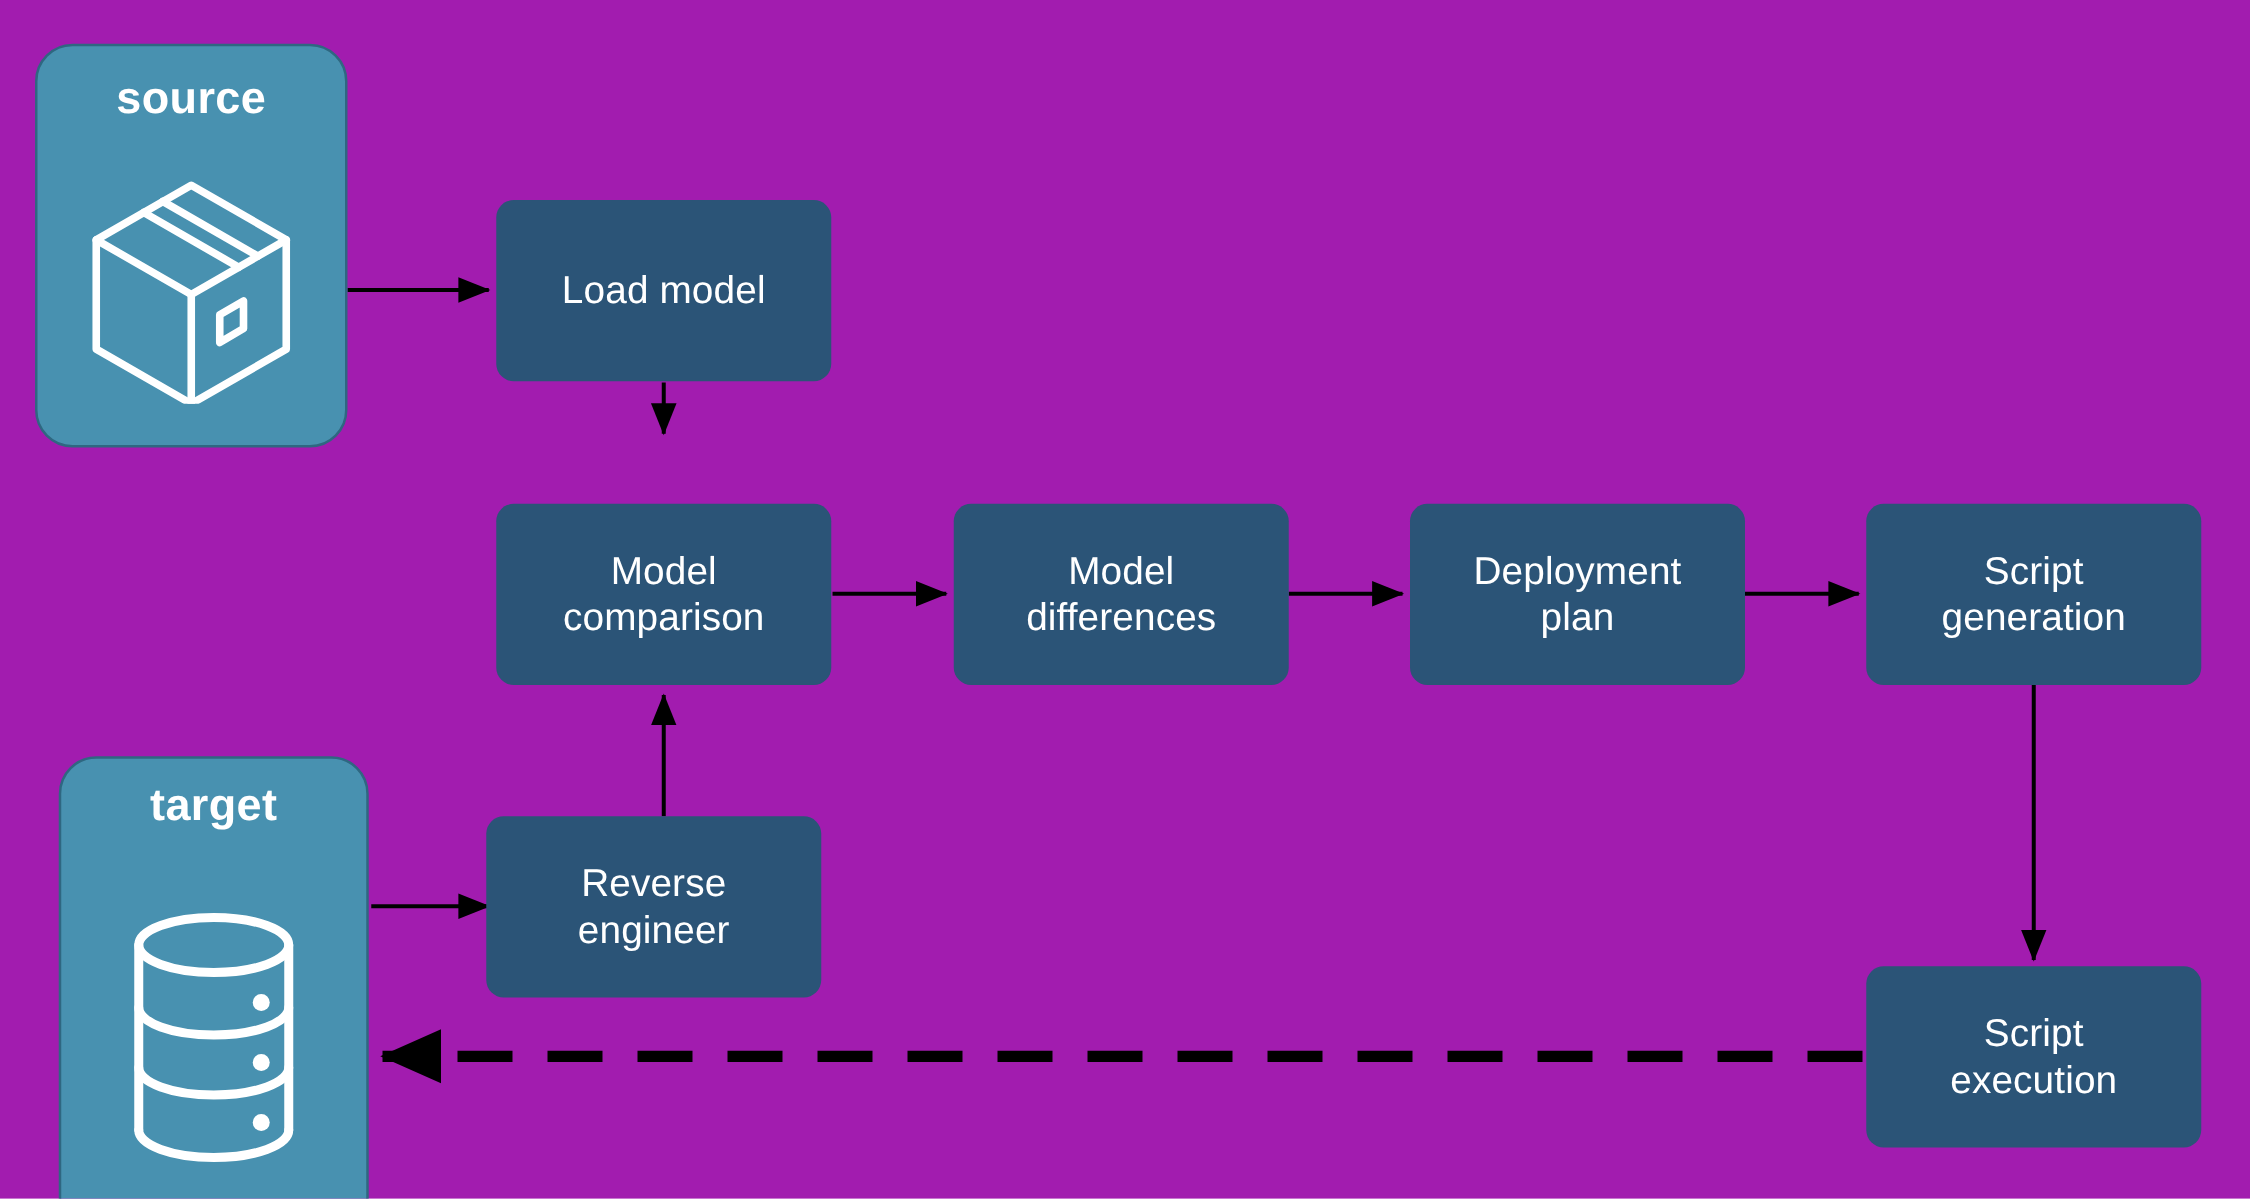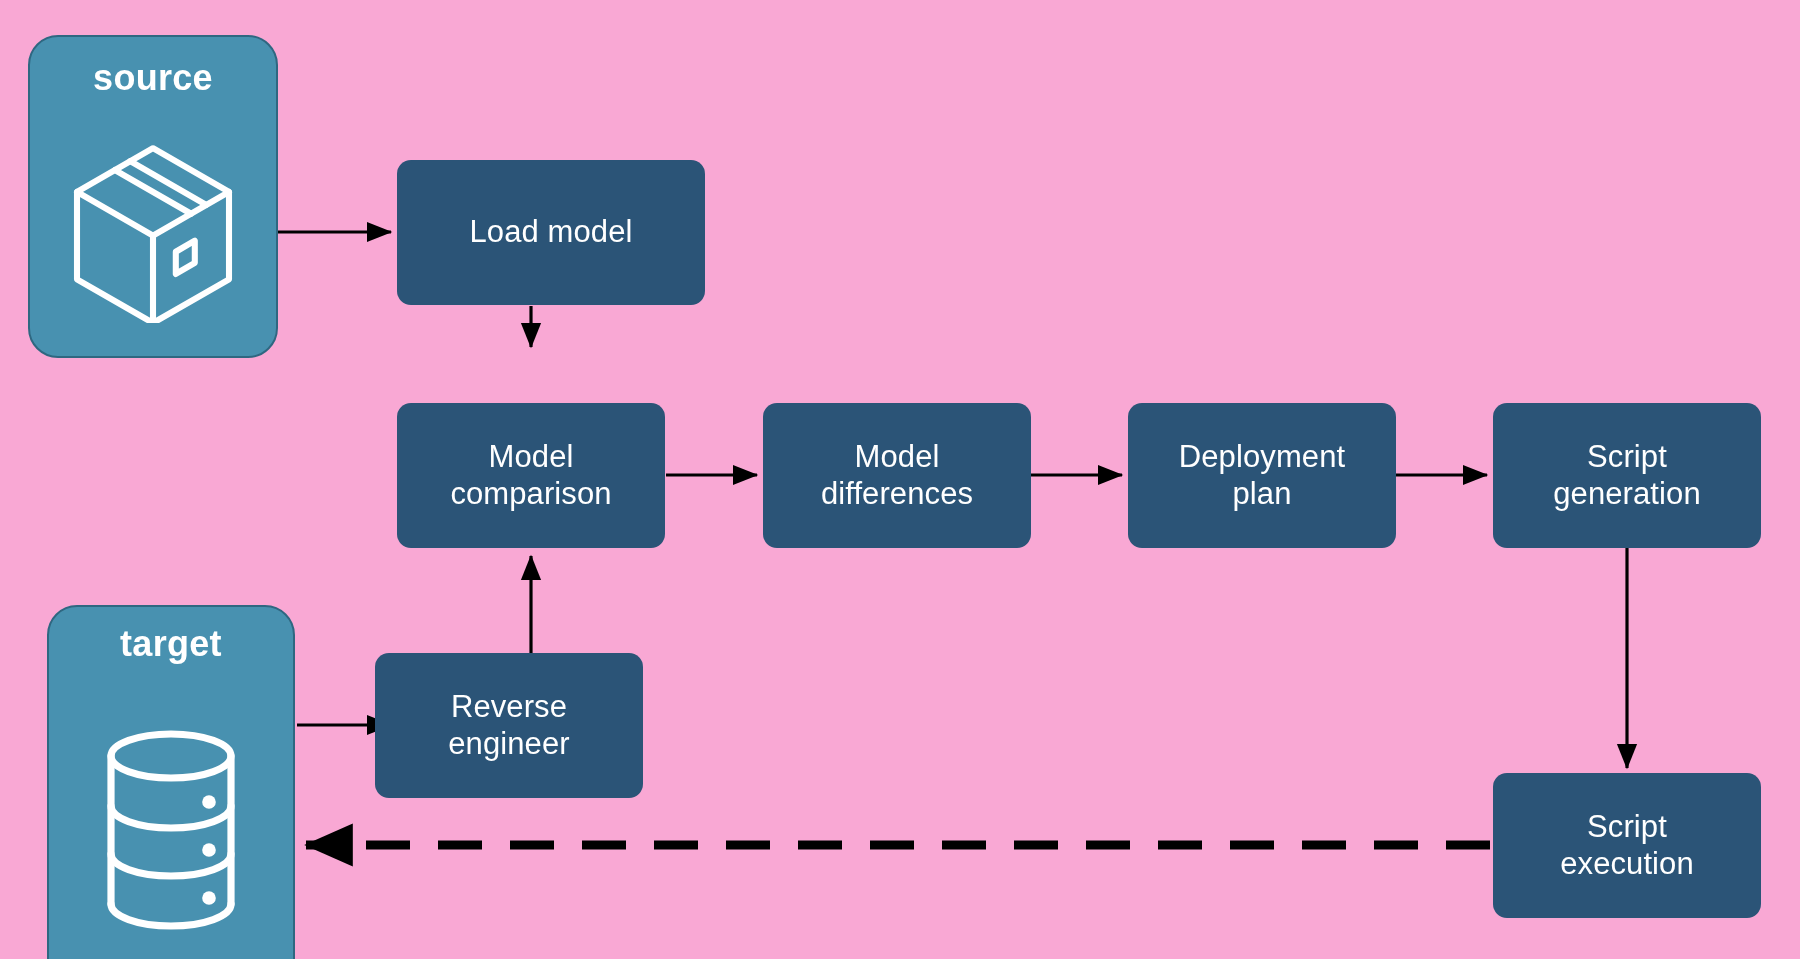--- a/index.html
+++ b/index.html
@@ -7,21 +7,21 @@
     padding: 0;
     background: #ffffff;
   }
   body {
     font-family: "Liberation Sans", sans-serif;
   }
   #canvas {
     position: relative;
     width: 1800px;
     height: 959px;
-    background: #f9a8d4;
+    background: #a21caf;
     overflow: hidden;
   }
   #edges {
     position: absolute;
     left: 0;
     top: 0;
     width: 1800px;
     height: 959px;
     pointer-events: none;
   }
@@ -146,21 +146,21 @@
           <path d="M10 38 A30 11 0 0 0 70 38"></path>
           <path d="M10 62 A30 11 0 0 0 70 62"></path>
         </g>
         <circle cx="59" cy="36" r="3.4" fill="#ffffff"></circle>
         <circle cx="59" cy="60" r="3.4" fill="#ffffff"></circle>
         <circle cx="59" cy="84" r="3.4" fill="#ffffff"></circle>
       </svg>
     </div>
   </div>
 
-  <div class="node proc" style="left:397px; top:160px; width:308px; height:145px;">
+  <div class="node proc" style="left:397px; top:160px; width:268px; height:145px;">
     <span class="label">Load model</span>
   </div>
 
   <div class="node proc" style="left:397px; top:403px; width:268px; height:145px;">
     <span class="label">Model
 comparison</span>
   </div>
 
   <div class="node proc" style="left:763px; top:403px; width:268px; height:145px;">
     <span class="label">Model
@@ -175,18 +175,18 @@
   <div class="node proc" style="left:1493px; top:403px; width:268px; height:145px;">
     <span class="label">Script
 generation</span>
   </div>
 
   <div class="node proc" style="left:1493px; top:773px; width:268px; height:145px;">
     <span class="label">Script
 execution</span>
   </div>
 
-  <div class="node proc" style="left:375px; top:653px; width:268px; height:145px;">
+  <div class="node proc" style="left:389px; top:653px; width:268px; height:145px;">
     <span class="label">Reverse
 engineer</span>
   </div>
 
 </div>
 
 </body></html>

